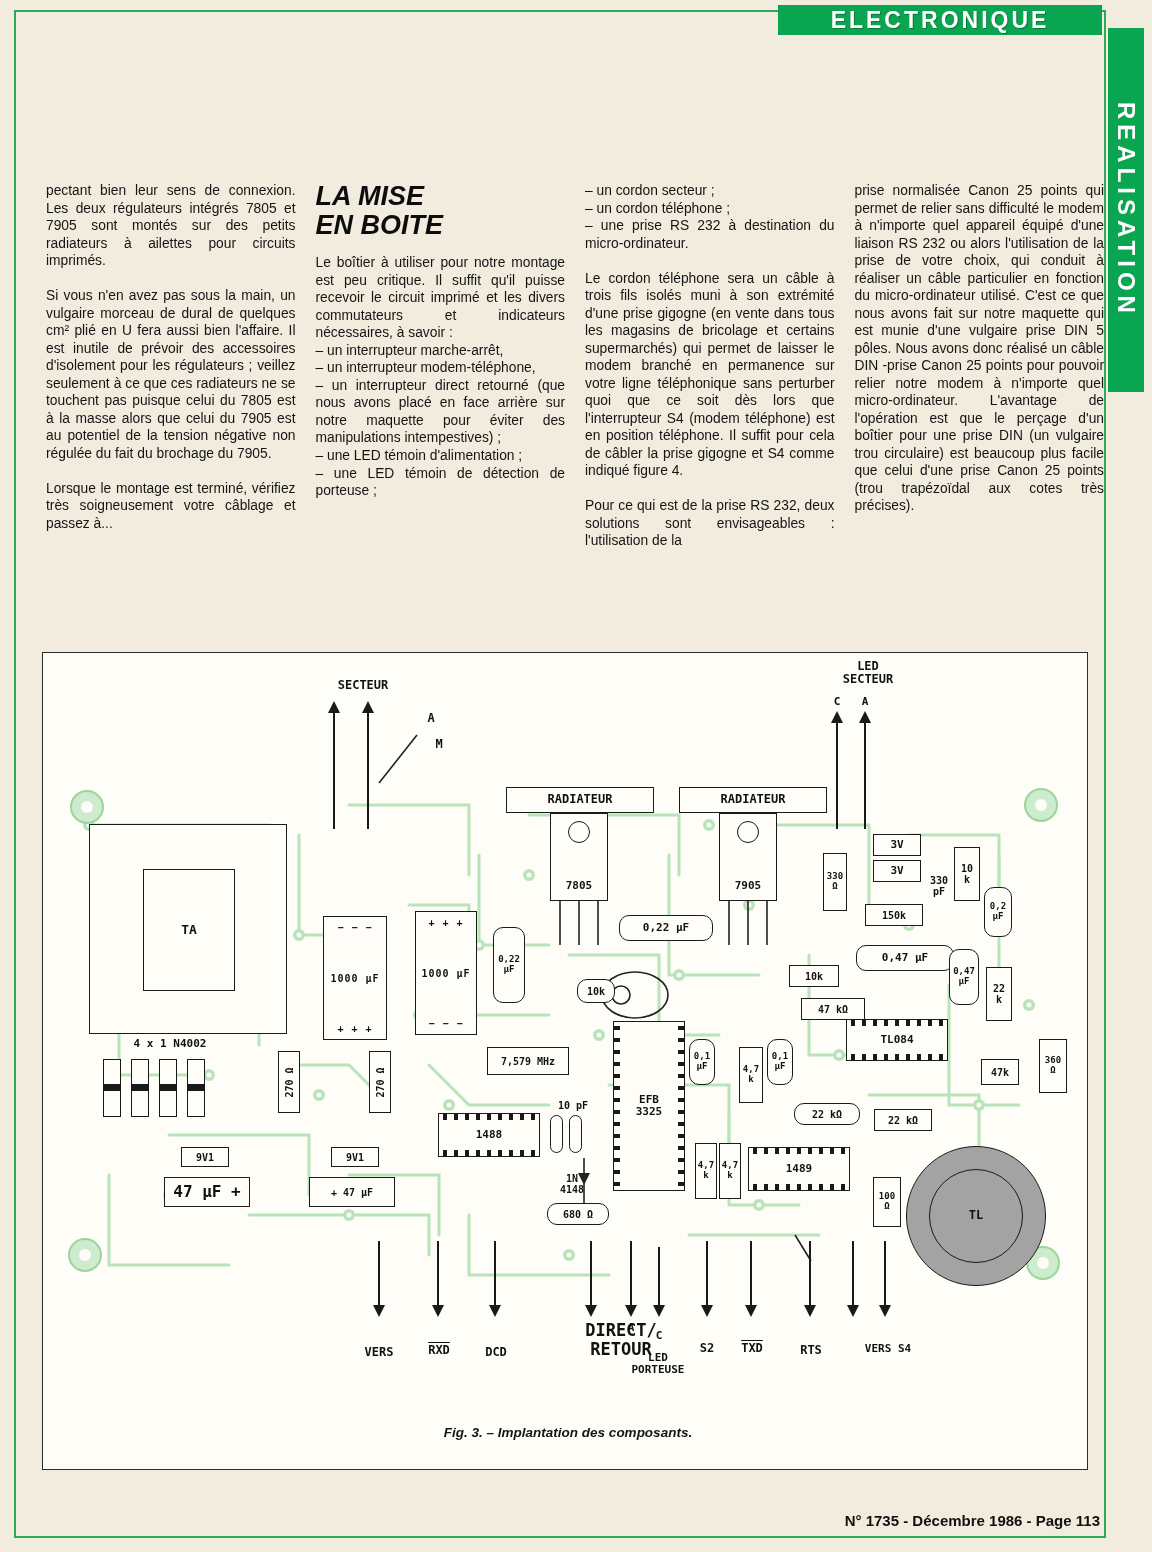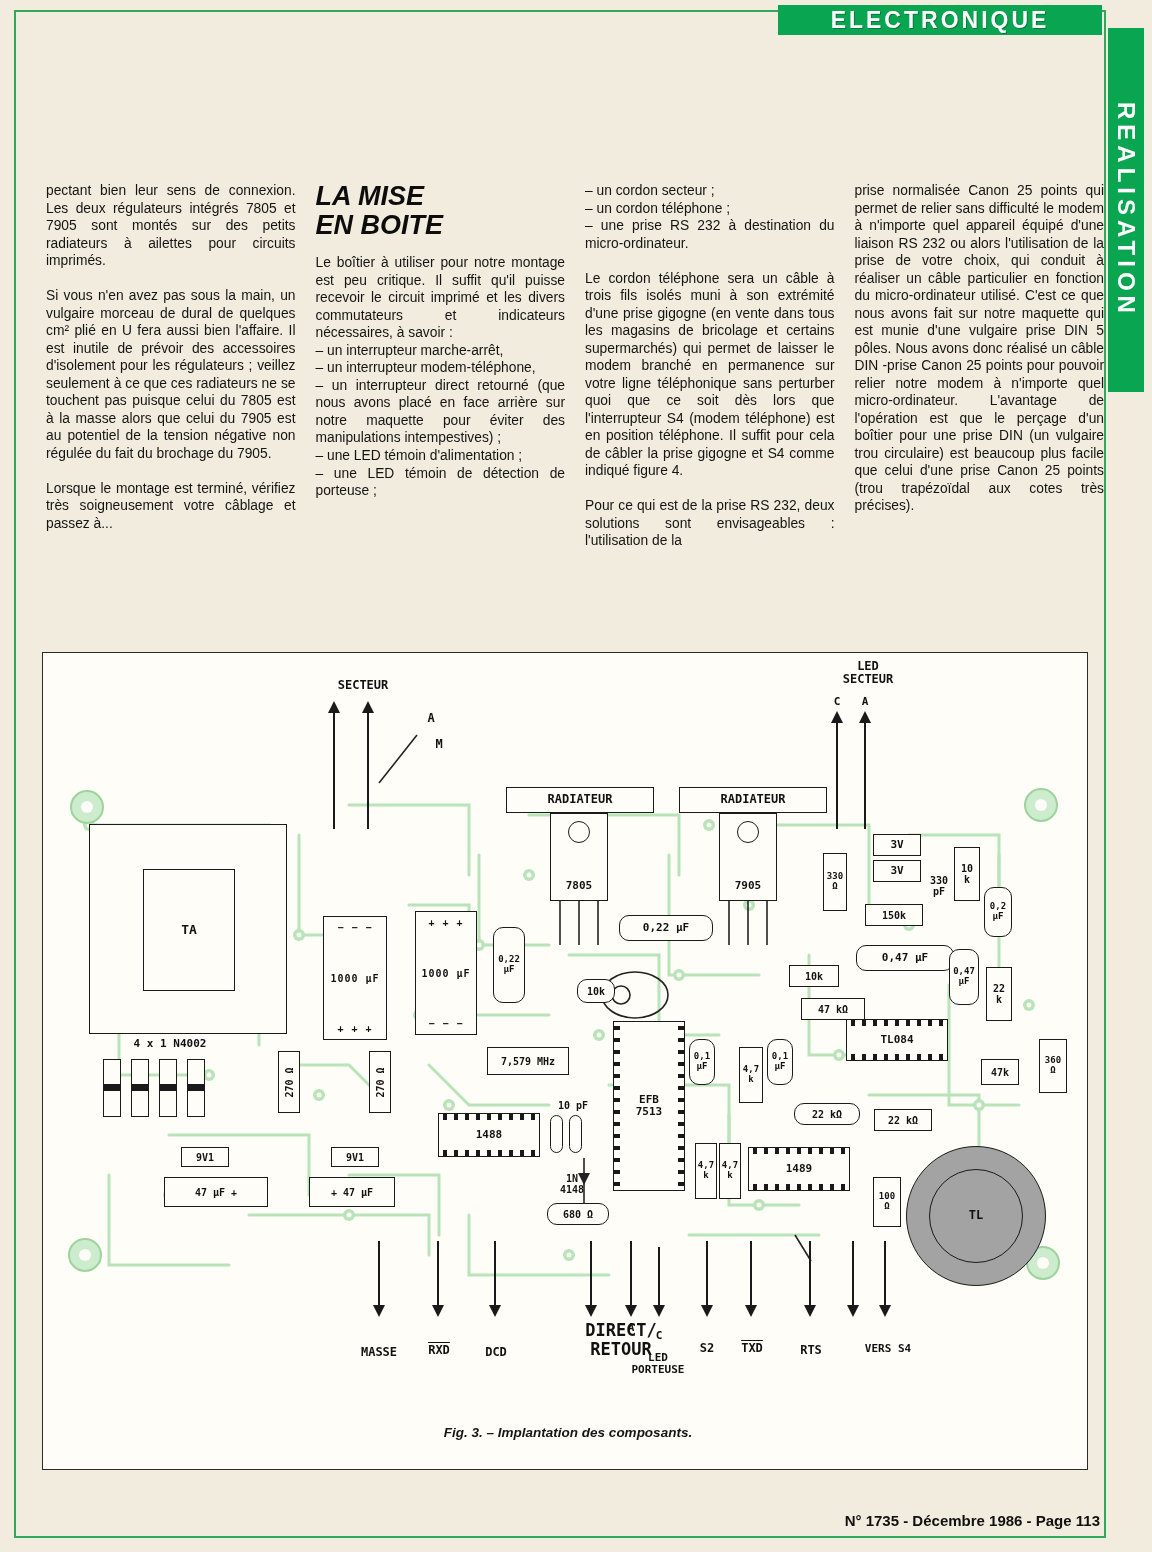--- a/index.html
+++ b/index.html
@@ -276,21 +276,21 @@
     <div class="cmp pill" style="left: 534px; top: 326px; width: 38px; height: 24px; font-size: 10px;"><span>10k</span></div>
     <div class="cmp label" style="left: 62px; top: 382px; width: 130px; height: 18px; font-size: 11px;"><span>4 x 1 N4002</span></div>
     <div class="cmp diode" style="left: 60px; top: 406px; width: 18px; height: 58px;"></div>
     <div class="cmp diode" style="left: 88px; top: 406px; width: 18px; height: 58px;"></div>
     <div class="cmp diode" style="left: 116px; top: 406px; width: 18px; height: 58px;"></div>
     <div class="cmp diode" style="left: 144px; top: 406px; width: 18px; height: 58px;"></div>
     <div class="cmp vres" style="left: 235px; top: 398px; width: 22px; height: 62px;"><span>270 Ω</span></div>
     <div class="cmp vres" style="left: 326px; top: 398px; width: 22px; height: 62px;"><span>270 Ω</span></div>
     <div class="cmp box" style="left: 444px; top: 394px; width: 82px; height: 28px; font-size: 10px;"><span>7,579 MHz</span></div>
     <div class="cmp dip-v" style="left: 570px; top: 368px; width: 72px; height: 170px; font-size: 11px;"><span>EFB
-7513</span></div>
+3325</span></div>
     <div class="cmp pill" style="left: 646px; top: 386px; width: 26px; height: 46px; font-size: 9px;"><span>0,1
 µF</span></div>
     <div class="cmp box" style="left: 696px; top: 394px; width: 24px; height: 56px; font-size: 9px;"><span>4,7
 k</span></div>
     <div class="cmp pill" style="left: 724px; top: 386px; width: 26px; height: 46px; font-size: 9px;"><span>0,1
 µF</span></div>
     <div class="cmp dip-h" style="left: 803px; top: 366px; width: 102px; height: 42px; font-size: 11px;"><span>TL084</span></div>
     <div class="cmp box" style="left: 938px; top: 406px; width: 38px; height: 26px; font-size: 10px;"><span>47k</span></div>
     <div class="cmp box" style="left: 996px; top: 386px; width: 28px; height: 54px; font-size: 9px;"><span>360
 Ω</span></div>
@@ -302,28 +302,28 @@
     <div class="cmp pill" style="left: 526px; top: 462px; width: 13px; height: 38px;"></div>
     <div class="cmp label" style="left: 505px; top: 514px; width: 48px; height: 34px; font-size: 10px;"><span>1N
 4148</span></div>
     <div class="cmp box" style="left: 652px; top: 490px; width: 22px; height: 56px; font-size: 9px;"><span>4,7
 k</span></div>
     <div class="cmp box" style="left: 676px; top: 490px; width: 22px; height: 56px; font-size: 9px;"><span>4,7
 k</span></div>
     <div class="cmp dip-h" style="left: 705px; top: 494px; width: 102px; height: 44px; font-size: 11px;"><span>1489</span></div>
     <div class="cmp box" style="left: 138px; top: 494px; width: 48px; height: 20px; font-size: 10px;"><span>9V1</span></div>
     <div class="cmp box" style="left: 288px; top: 494px; width: 48px; height: 20px; font-size: 10px;"><span>9V1</span></div>
-    <div class="cmp box" style="left: 121px; top: 524px; width: 104px; height: 30px; font-size: 10px;"><span>47 µF  +</span></div>
+    <div class="cmp box" style="left: 121px; top: 524px; width: 86px; height: 30px; font-size: 16px;"><span>47 µF  +</span></div>
     <div class="cmp box" style="left: 266px; top: 524px; width: 86px; height: 30px; font-size: 10px; justify-content: center;"><span>+ 47 µF</span></div>
     <div class="cmp box" style="left: 830px; top: 524px; width: 28px; height: 50px; font-size: 9px;"><span>100
 Ω</span></div>
     <div class="cmp pill" style="left: 504px; top: 550px; width: 62px; height: 22px; font-size: 10px;"><span>680 Ω</span></div>
     <div class="cmp ring" style="left: 863px; top: 493px; width: 140px; height: 140px; font-size: 12px;"><span>TL</span></div>
     <div class="cmp arrow-down" style="left: 335px; top: 588px; width: 2px; height: 74px;"></div>
-    <div class="cmp label" style="left: 300px; top: 692px; width: 72px; height: 16px; font-size: 12px;"><span>MASSE</span></div>
+    <div class="cmp label" style="left: 300px; top: 692px; width: 72px; height: 16px; font-size: 12px;"><span>VERS</span></div>
     <div class="cmp arrow-down" style="left: 394px; top: 588px; width: 2px; height: 74px;"></div>
     <div class="cmp label ovl" style="left: 375px; top: 690px; width: 42px; height: 16px; font-size: 12px;"><span>RXD</span></div>
     <div class="cmp arrow-down" style="left: 451px; top: 588px; width: 2px; height: 74px;"></div>
     <div class="cmp label" style="left: 430px; top: 692px; width: 46px; height: 16px; font-size: 12px;"><span>DCD</span></div>
     <div class="cmp arrow-down" style="left: 547px; top: 588px; width: 2px; height: 74px;"></div>
     <div class="cmp label" style="left: 536px; top: 668px; width: 84px; height: 38px; font-size: 17px;"><span>DIRECT/
 RETOUR</span></div>
     <div class="cmp arrow-down" style="left: 587px; top: 588px; width: 2px; height: 74px;"></div>
     <div class="cmp label" style="left: 578px; top: 668px; width: 20px; height: 14px; font-size: 11px;"><span>A</span></div>
     <div class="cmp arrow-down" style="left: 615px; top: 594px; width: 2px; height: 68px;"></div>

